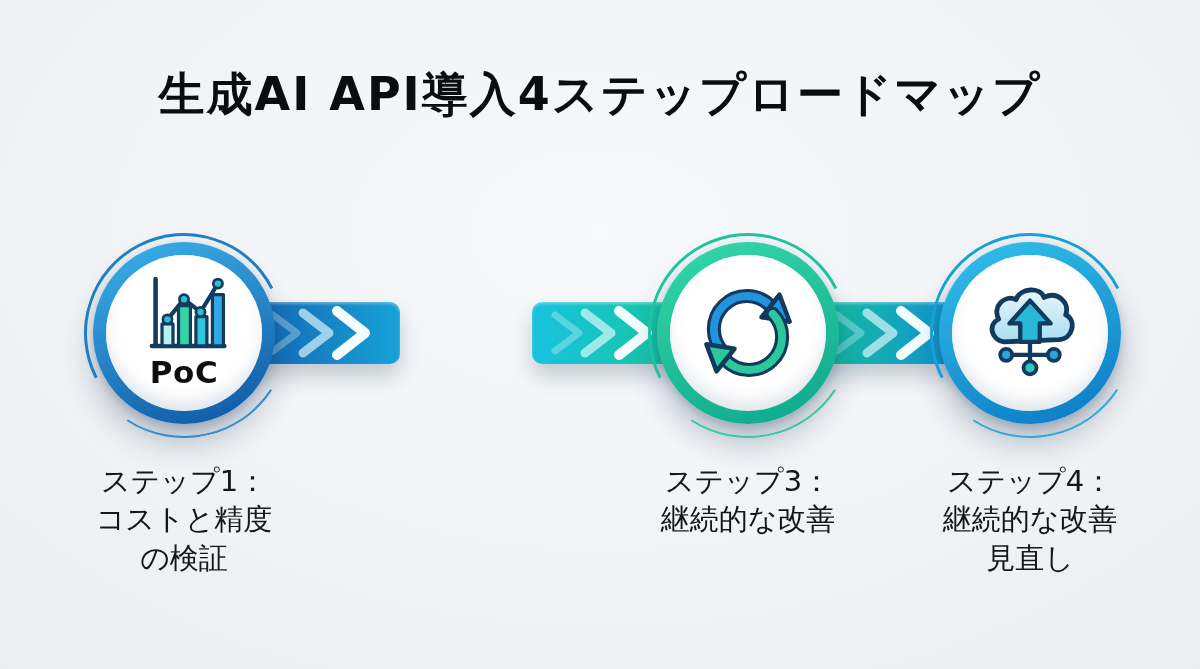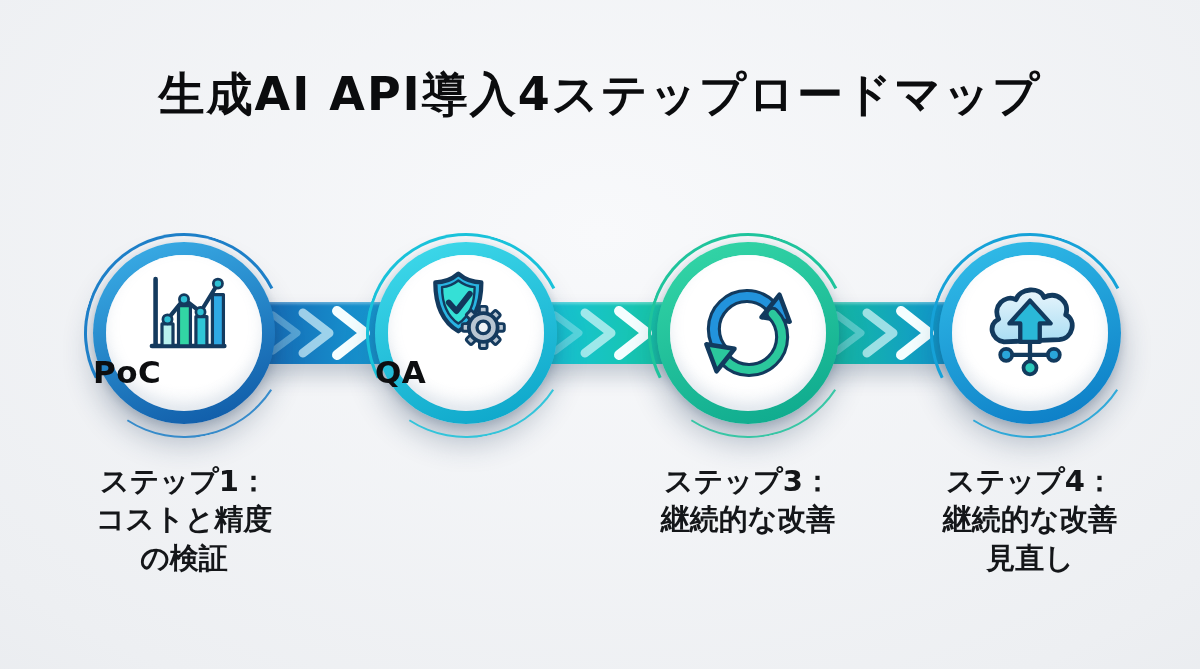--- a/index.html
+++ b/index.html
@@ -44,27 +44,27 @@
   .node.s4{left:939px;--ringA:#33c0ea;--ringB:#0a79c4;--arc:#16a2d8;}
   .node .inner{
     position:absolute;inset:13px;border-radius:50%;
     background:radial-gradient(circle at 50% 30%, #ffffff 62%, #f1f3f6 100%);
     box-shadow:inset 0 -8px 14px rgba(120,150,180,.18), inset 0 5px 10px rgba(255,255,255,.9);
   }
   .node .icon{position:absolute;left:50%;transform:translateX(-50%);}
   .node.has-badge .icon{top:26px;}
   .node.no-badge .icon{top:37px;}
   .badge{
-    position:absolute;top:112px;left:0;width:100%;
+    position:absolute;top:112px;left:0;width:100%;text-align:center;
     font-size:31px;font-weight:800;color:#0d0e10;letter-spacing:.5px;
   }
   
   .caption{
     position:absolute;top:462px;width:300px;text-align:center;
-    font-size:29px;font-weight:700;line-height:1.32;color:#141619;
+    font-size:29px;font-weight:400;line-height:1.32;color:#141619;
     white-space:pre-line;
   }
   .caption.t1{left:34px;}
   .caption.t2{left:316px;}
   .caption.t3{left:598px;}
   .caption.t4{left:880px;}
 </style>
 </head>
 <body>
 
@@ -106,43 +106,20 @@
         <path d="M30 56 L48 34 L66 48 L85 17" stroke-width="4.5" fill="none"></path>
         <circle cx="30" cy="56" r="5" fill="#2fc0d4" stroke-width="3"></circle>
         <circle cx="48" cy="34" r="5" fill="#2fc0d4" stroke-width="3"></circle>
         <circle cx="66" cy="48" r="5" fill="#2fc0d4" stroke-width="3"></circle>
         <circle cx="85" cy="17" r="5" fill="#2fc0d4" stroke-width="3"></circle>
       </g>
     </svg>
     <div class="badge">PoC</div>
   </div>
 
-  <div class="node s2 has-badge">
-    <div class="inner"></div>
-    <svg class="icon" width="92" height="92" viewBox="0 0 96 96">
-      <path d="M40 6 C47 12 56 15 64 15 C64 34 60 54 40 66 C20 54 16 34 16 15 C24 15 33 12 40 6 Z" fill="#29b4e2" stroke="#133a5e" stroke-width="4.5" stroke-linejoin="round"></path>
-      <path d="M40 13 C45 17 51 19.5 57 20 C57 34 53 49 40 58 C27 49 23 34 23 20 C29 19.5 35 17 40 13 Z" fill="#35e0d6" stroke="#133a5e" stroke-width="2.5" stroke-linejoin="round"></path>
-      <path d="M30 36 L38 45 L52 27" fill="none" stroke="#12375c" stroke-width="6" stroke-linecap="round" stroke-linejoin="round"></path>
-      <g transform="translate(66,62)">
-        <g fill="#b9c6d2" stroke="#143a5e" stroke-width="3">
-          <rect x="-4" y="-22" width="8" height="10" rx="2"></rect>
-          <rect x="-4" y="-22" width="8" height="10" rx="2" transform="rotate(45)"></rect>
-          <rect x="-4" y="-22" width="8" height="10" rx="2" transform="rotate(90)"></rect>
-          <rect x="-4" y="-22" width="8" height="10" rx="2" transform="rotate(135)"></rect>
-          <rect x="-4" y="-22" width="8" height="10" rx="2" transform="rotate(180)"></rect>
-          <rect x="-4" y="-22" width="8" height="10" rx="2" transform="rotate(225)"></rect>
-          <rect x="-4" y="-22" width="8" height="10" rx="2" transform="rotate(270)"></rect>
-          <rect x="-4" y="-22" width="8" height="10" rx="2" transform="rotate(315)"></rect>
-        </g>
-        <circle r="15" fill="#b9c6d2" stroke="#143a5e" stroke-width="4"></circle>
-        <circle r="6.5" fill="#eef2f5" stroke="#143a5e" stroke-width="3.5"></circle>
-      </g>
-    </svg>
-    <div class="badge">QA</div>
-  </div>
 
   <div class="node s3 no-badge">
     <div class="inner"></div>
     <svg class="icon" width="108" height="108" viewBox="0 0 96 96">
 
       <path d="M26 65 A29 29 0 0 1 68 24" fill="none" stroke="#123a5e" stroke-width="12.5" stroke-linecap="round"></path>
       <path d="M26 65 A29 29 0 0 1 68 24" fill="none" stroke="#2293dc" stroke-width="7" stroke-linecap="round"></path>
       <polygon points="60,34 76,14 85,38" fill="#2293dc" stroke="#123a5e" stroke-width="4" stroke-linejoin="round"></polygon>
 
       <g transform="rotate(180 48 48)">

